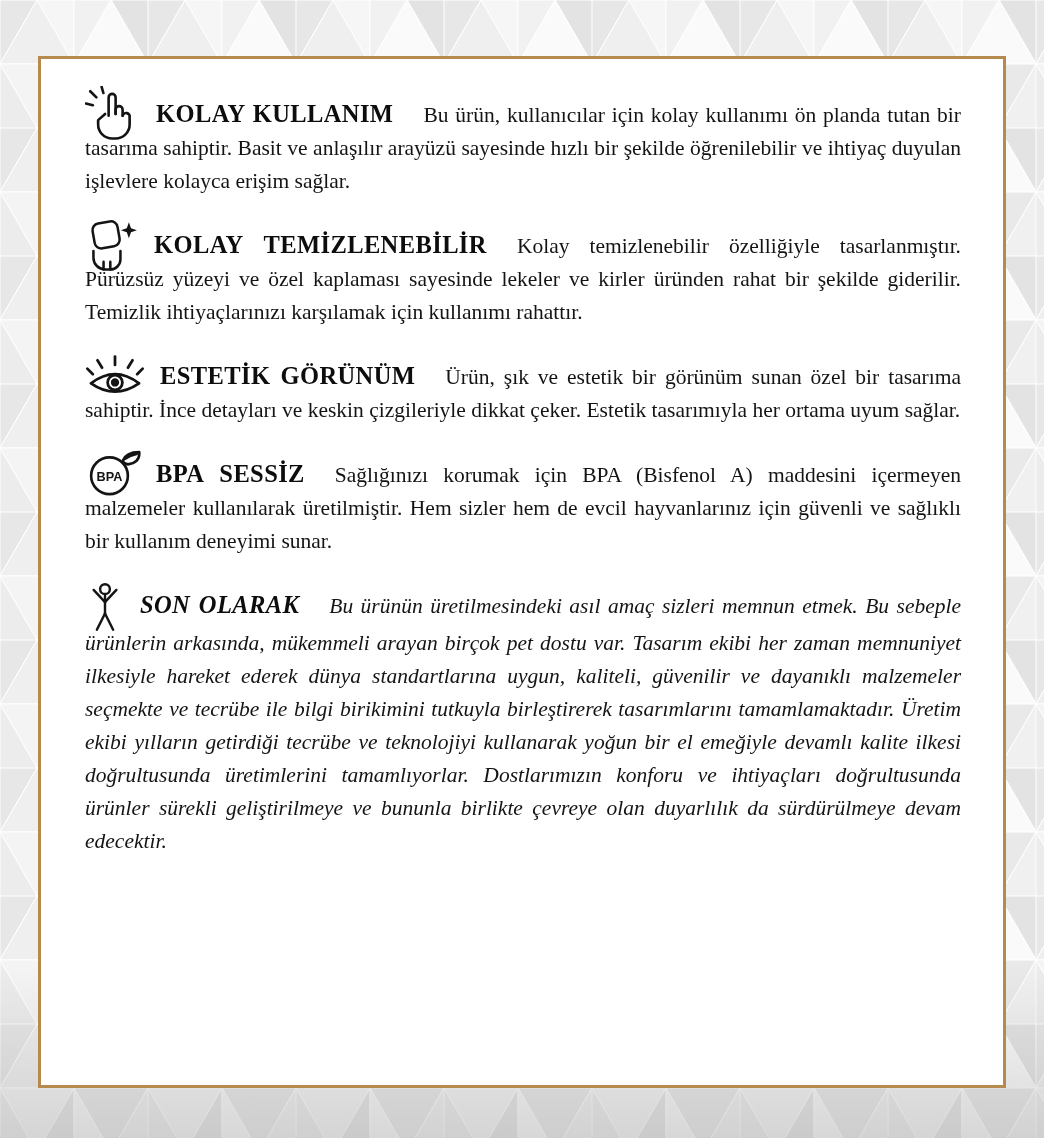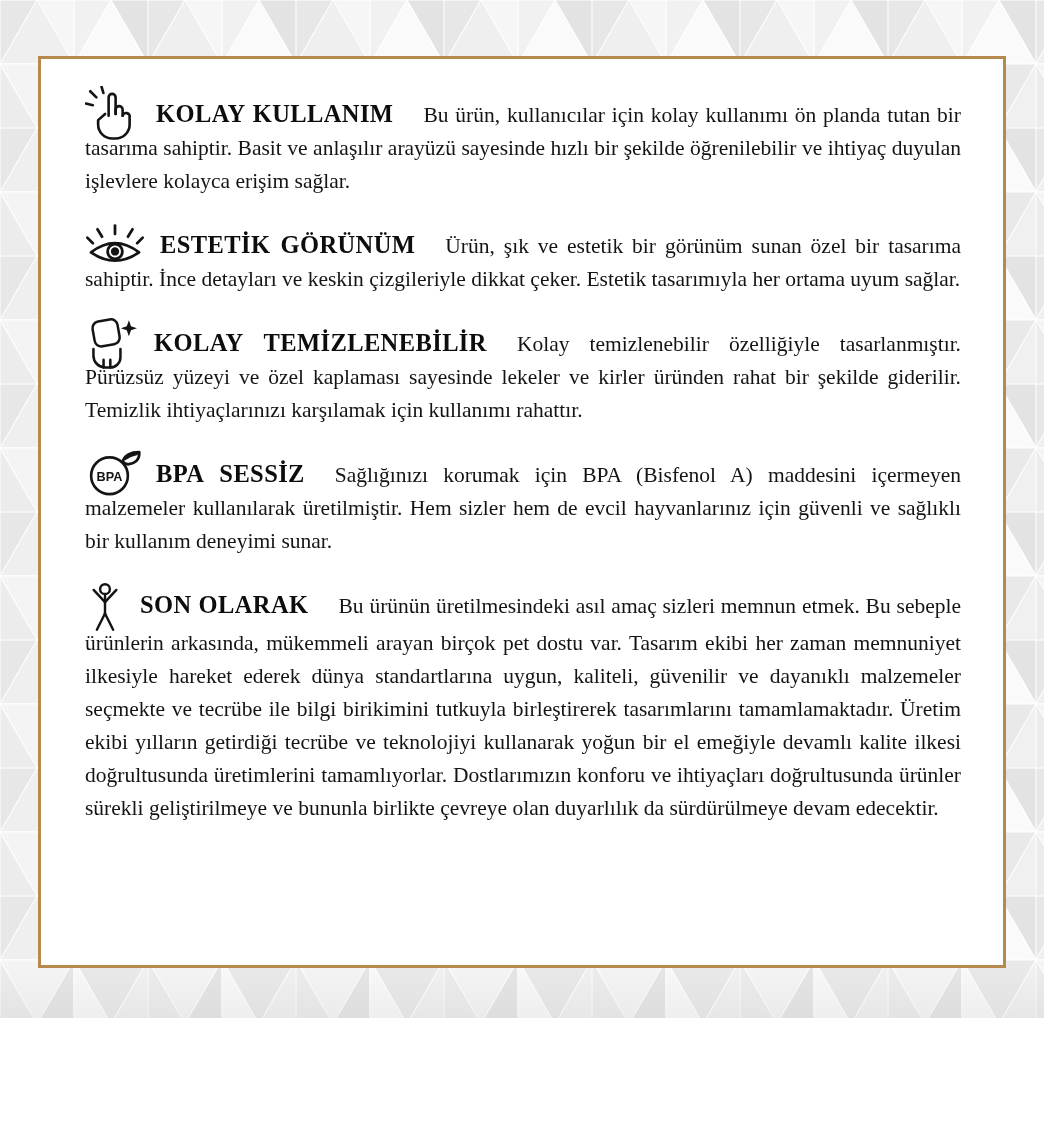--- a/index.html
+++ b/index.html
@@ -1,40 +1,40 @@
 <!DOCTYPE html>
 <html><head>
 <meta charset="utf-8">
 <style>
   html, body { margin: 0; padding: 0; }
   .page {
     position: relative;
     width: 1044px;
-    height: 1018px;
+    height: 1138px;
     overflow: hidden;
     background: #ededed;
     font-family: "Liberation Serif", serif;
   }
   .bg-svg { position: absolute; top: 0; left: 0; display: block; }
   .frame {
     position: absolute;
     left: 38px; top: 56px; right: 38px; bottom: 50px;
     background: #ffffff;
     border: 3px solid #b6894c;
     box-sizing: border-box;
     padding: 38px 42px 20px 44px;
   }
   .section {
     margin: 0 0 30px 0;
     text-align: justify;
     font-size: 21.5px;
     line-height: 33px;
     color: #141414;
   }
-  .section:last-child { margin-bottom: 0; }
+  .section:last-child { margin-bottom: 0; font-style: italic; }
   .sec-icon {
     display: inline-block;
     vertical-align: middle;
     margin-right: 15px;
     margin-top: -18px;
     margin-bottom: -12px;
   }
   .sec-icon svg { display: block; }
   .sec-icon.small { margin-top: -8px; margin-bottom: -6px; }
   .sec-heading {
@@ -92,47 +92,47 @@
             <path d="M13 13 L6 6"></path>
             <path d="M21 8 L19 1"></path>
             <path d="M9 22 L1 20"></path>
           </g>
         </svg>
       </span><b class="sec-heading">KOLAY KULLANIM</b><span class="sec-body">Bu ürün, kullanıcılar için kolay kullanımı ön planda tutan bir tasarıma sahiptir. Basit ve anlaşılır arayüzü sayesinde hızlı bir şekilde öğrenilebilir ve ihtiyaç duyulan işlevlere kolayca erişim sağlar.</span>
     </p>
 
     <p class="section">
       <span class="sec-icon">
+        <svg width="54" height="56" viewBox="0 0 64 66">
+          <g class="ic">
+            <rect x="10" y="6" width="30" height="30" rx="8" transform="rotate(-10 25 21)"></rect>
+            <path d="M10 40 v8 a14 14 0 0 0 14 14 h6 a12 12 0 0 0 12 -12 v-10"></path>
+            <path d="M22 62 v-9"></path>
+            <path d="M30 62 v-9"></path>
+            <path d="M52 6 l2.5 7 7 2.5 -7 2.5 -2.5 7 -2.5 -7 -7 -2.5 7 -2.5 z" fill="#141414" stroke="none"></path>
+          </g>
+        </svg>
+      </span><b class="sec-heading">KOLAY TEMİZLENEBİLİR</b><span class="sec-body">Kolay temizlenebilir özelliğiyle tasarlanmıştır. Pürüzsüz yüzeyi ve özel kaplaması sayesinde lekeler ve kirler üründen rahat bir şekilde giderilir. Temizlik ihtiyaçlarınızı karşılamak için kullanımı rahattır.</span>
+    </p>
+
+    <p class="section">
+      <span class="sec-icon">
         <svg width="60" height="48" viewBox="0 0 64 52">
           <g class="ic">
             <path d="M6 34 Q32 14 58 34 Q32 52 6 34 Z"></path>
             <circle cx="32" cy="33" r="8"></circle>
             <circle cx="32" cy="33" r="3" fill="#141414"></circle>
             <path d="M32 14 V5"></path>
             <path d="M18 17 L13 9"></path>
             <path d="M46 17 L51 9"></path>
             <path d="M8 24 L2 18"></path>
             <path d="M56 24 L62 18"></path>
           </g>
         </svg>
       </span><b class="sec-heading">ESTETİK GÖRÜNÜM</b><span class="sec-body">Ürün, şık ve estetik bir görünüm sunan özel bir tasarıma sahiptir. İnce detayları ve keskin çizgileriyle dikkat çeker. Estetik tasarımıyla her ortama uyum sağlar.</span>
-    </p>
-
-    <p class="section">
-      <span class="sec-icon">
-        <svg width="54" height="56" viewBox="0 0 64 66">
-          <g class="ic">
-            <rect x="10" y="6" width="30" height="30" rx="8" transform="rotate(-10 25 21)"></rect>
-            <path d="M10 40 v8 a14 14 0 0 0 14 14 h6 a12 12 0 0 0 12 -12 v-10"></path>
-            <path d="M22 62 v-9"></path>
-            <path d="M30 62 v-9"></path>
-            <path d="M52 6 l2.5 7 7 2.5 -7 2.5 -2.5 7 -2.5 -7 -7 -2.5 7 -2.5 z" fill="#141414" stroke="none"></path>
-          </g>
-        </svg>
-      </span><b class="sec-heading">KOLAY TEMİZLENEBİLİR</b><span class="sec-body">Kolay temizlenebilir özelliğiyle tasarlanmıştır. Pürüzsüz yüzeyi ve özel kaplaması sayesinde lekeler ve kirler üründen rahat bir şekilde giderilir. Temizlik ihtiyaçlarınızı karşılamak için kullanımı rahattır.</span>
     </p>
 
 
     <p class="section">
       <span class="sec-icon">
         <svg width="56" height="56" viewBox="0 0 64 64">
           <g class="ic">
             <circle cx="28" cy="34" r="21"></circle>
             <path d="M43 17 q4 -10 19 -10 q1 12 -13 14 q-5 -1 -6 -4 z"></path>
             <path d="M45 15 q7 -5 14 -6"></path>

